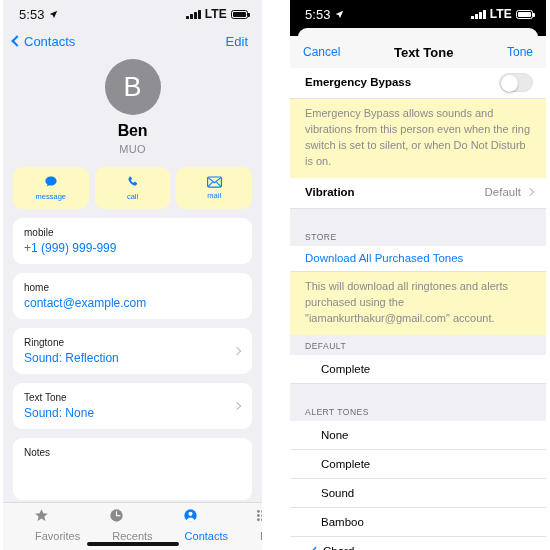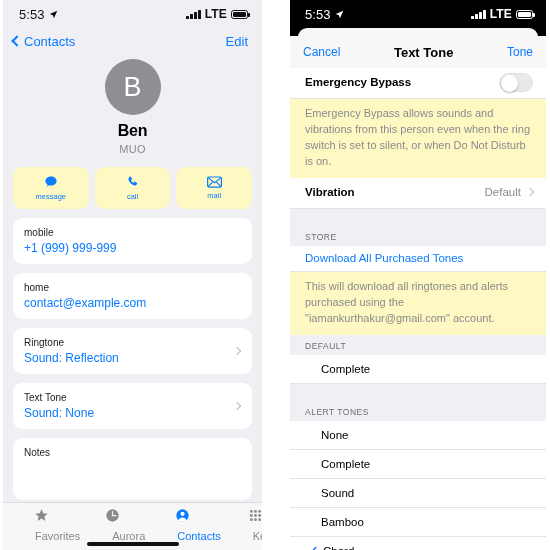--- a/index.html
+++ b/index.html
@@ -248,21 +248,21 @@
         </span>
         <span class="tab-label">Favorites</span>
       </div>
       <div class="tab">
         <span>
           <svg width="15" height="15" viewBox="0 0 20 20">
               <circle cx="10" cy="10" r="8.2" fill="#8a8a8e"></circle>
               <path d="M10 4.6v5.6h4.4" stroke="#f7f7f8" stroke-width="1.5" fill="none" stroke-linecap="round"></path>
             </svg>
         </span>
-        <span class="tab-label">Aurora</span>
+        <span class="tab-label">Recents</span>
       </div>
       <div class="tab active">
         <span>
           <svg width="15" height="15" viewBox="0 0 20 20">
               <circle cx="10" cy="10" r="8.2" fill="#0a7cff"></circle>
               <circle cx="10" cy="7.8" r="2.8" fill="#fff"></circle>
               <path d="M4.6 16.2c1-2.3 3-3.5 5.4-3.5s4.4 1.2 5.4 3.5A8.1 8.1 0 0 1 10 18.2a8.1 8.1 0 0 1-5.4-2z" fill="#fff"></path>
             </svg>
         </span>
         <span class="tab-label">Contacts</span>

